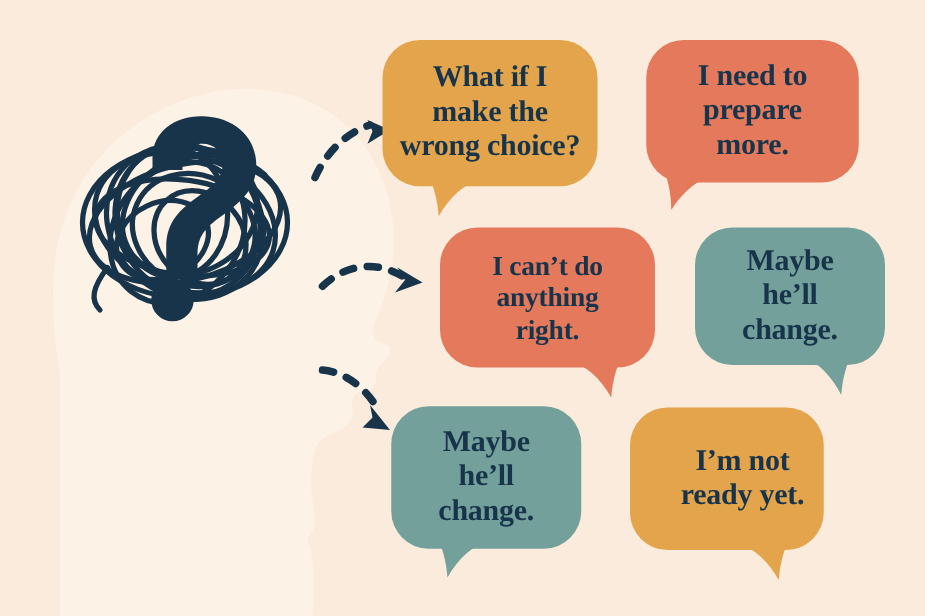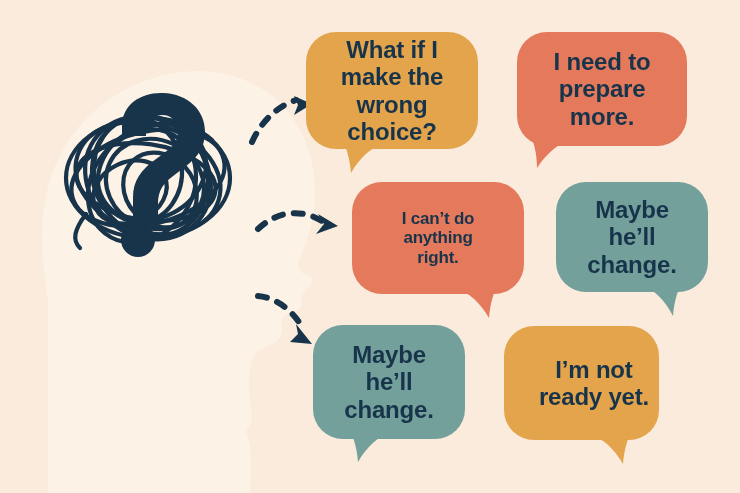--- a/index.html
+++ b/index.html
@@ -7,21 +7,21 @@
     margin: 0;
     padding: 0;
     background: #faebdc;
   }
   #stage {
     position: relative;
     width: 740px;
     height: 493px;
     background: #faebdc;
     overflow: hidden;
-    font-family: Liberation Sans, sans-serif;
+    font-family: Liberation Serif, serif;
   }
   #head-layer, #arrow-layer {
     position: absolute;
     left: 0; top: 0;
     width: 740px; height: 493px;
     pointer-events: none;
   }
   .bubble {
     position: absolute;
     display: flex;
@@ -47,21 +47,21 @@
     height: 40px;
     bottom: -26px;
   }
   .bubble .tail svg { display: block; width: 100%; height: 100%; }
 
   
   #b1 { left:306px; top:32px;  width:172px; height:117px; background:#e3a44b; border-radius:30px; font-size:24px; }
   #b1 .tail { left:32px; }
   #b2 { left:517px; top:32px;  width:170px; height:114px; background:#e4795c; border-radius:30px; font-size:24px; }
   #b2 .tail { left:8px; }
-  #b3 { left:352px; top:182px; width:172px; height:112px; background:#e4795c; border-radius:30px; font-size:17px; }
+  #b3 { left:352px; top:182px; width:172px; height:112px; background:#e4795c; border-radius:30px; font-size:22px; }
   #b3 .tail { left:104px; }
   #b4 { left:556px; top:182px; width:152px; height:110px; background:#74a09b; border-radius:30px; font-size:24px; }
   #b4 .tail { left:86px; }
   #b5 { left:313px; top:325px; width:152px; height:114px; background:#74a09b; border-radius:30px; font-size:24px; }
   #b5 .tail { left:32px; }
   #b6 { left:504px; top:326px; width:155px; height:114px; background:#e3a44b; border-radius:30px; font-size:24px;padding-left:25px; }
   #b6 .tail { left:86px; }
 </style>
 </head>
 <body>

